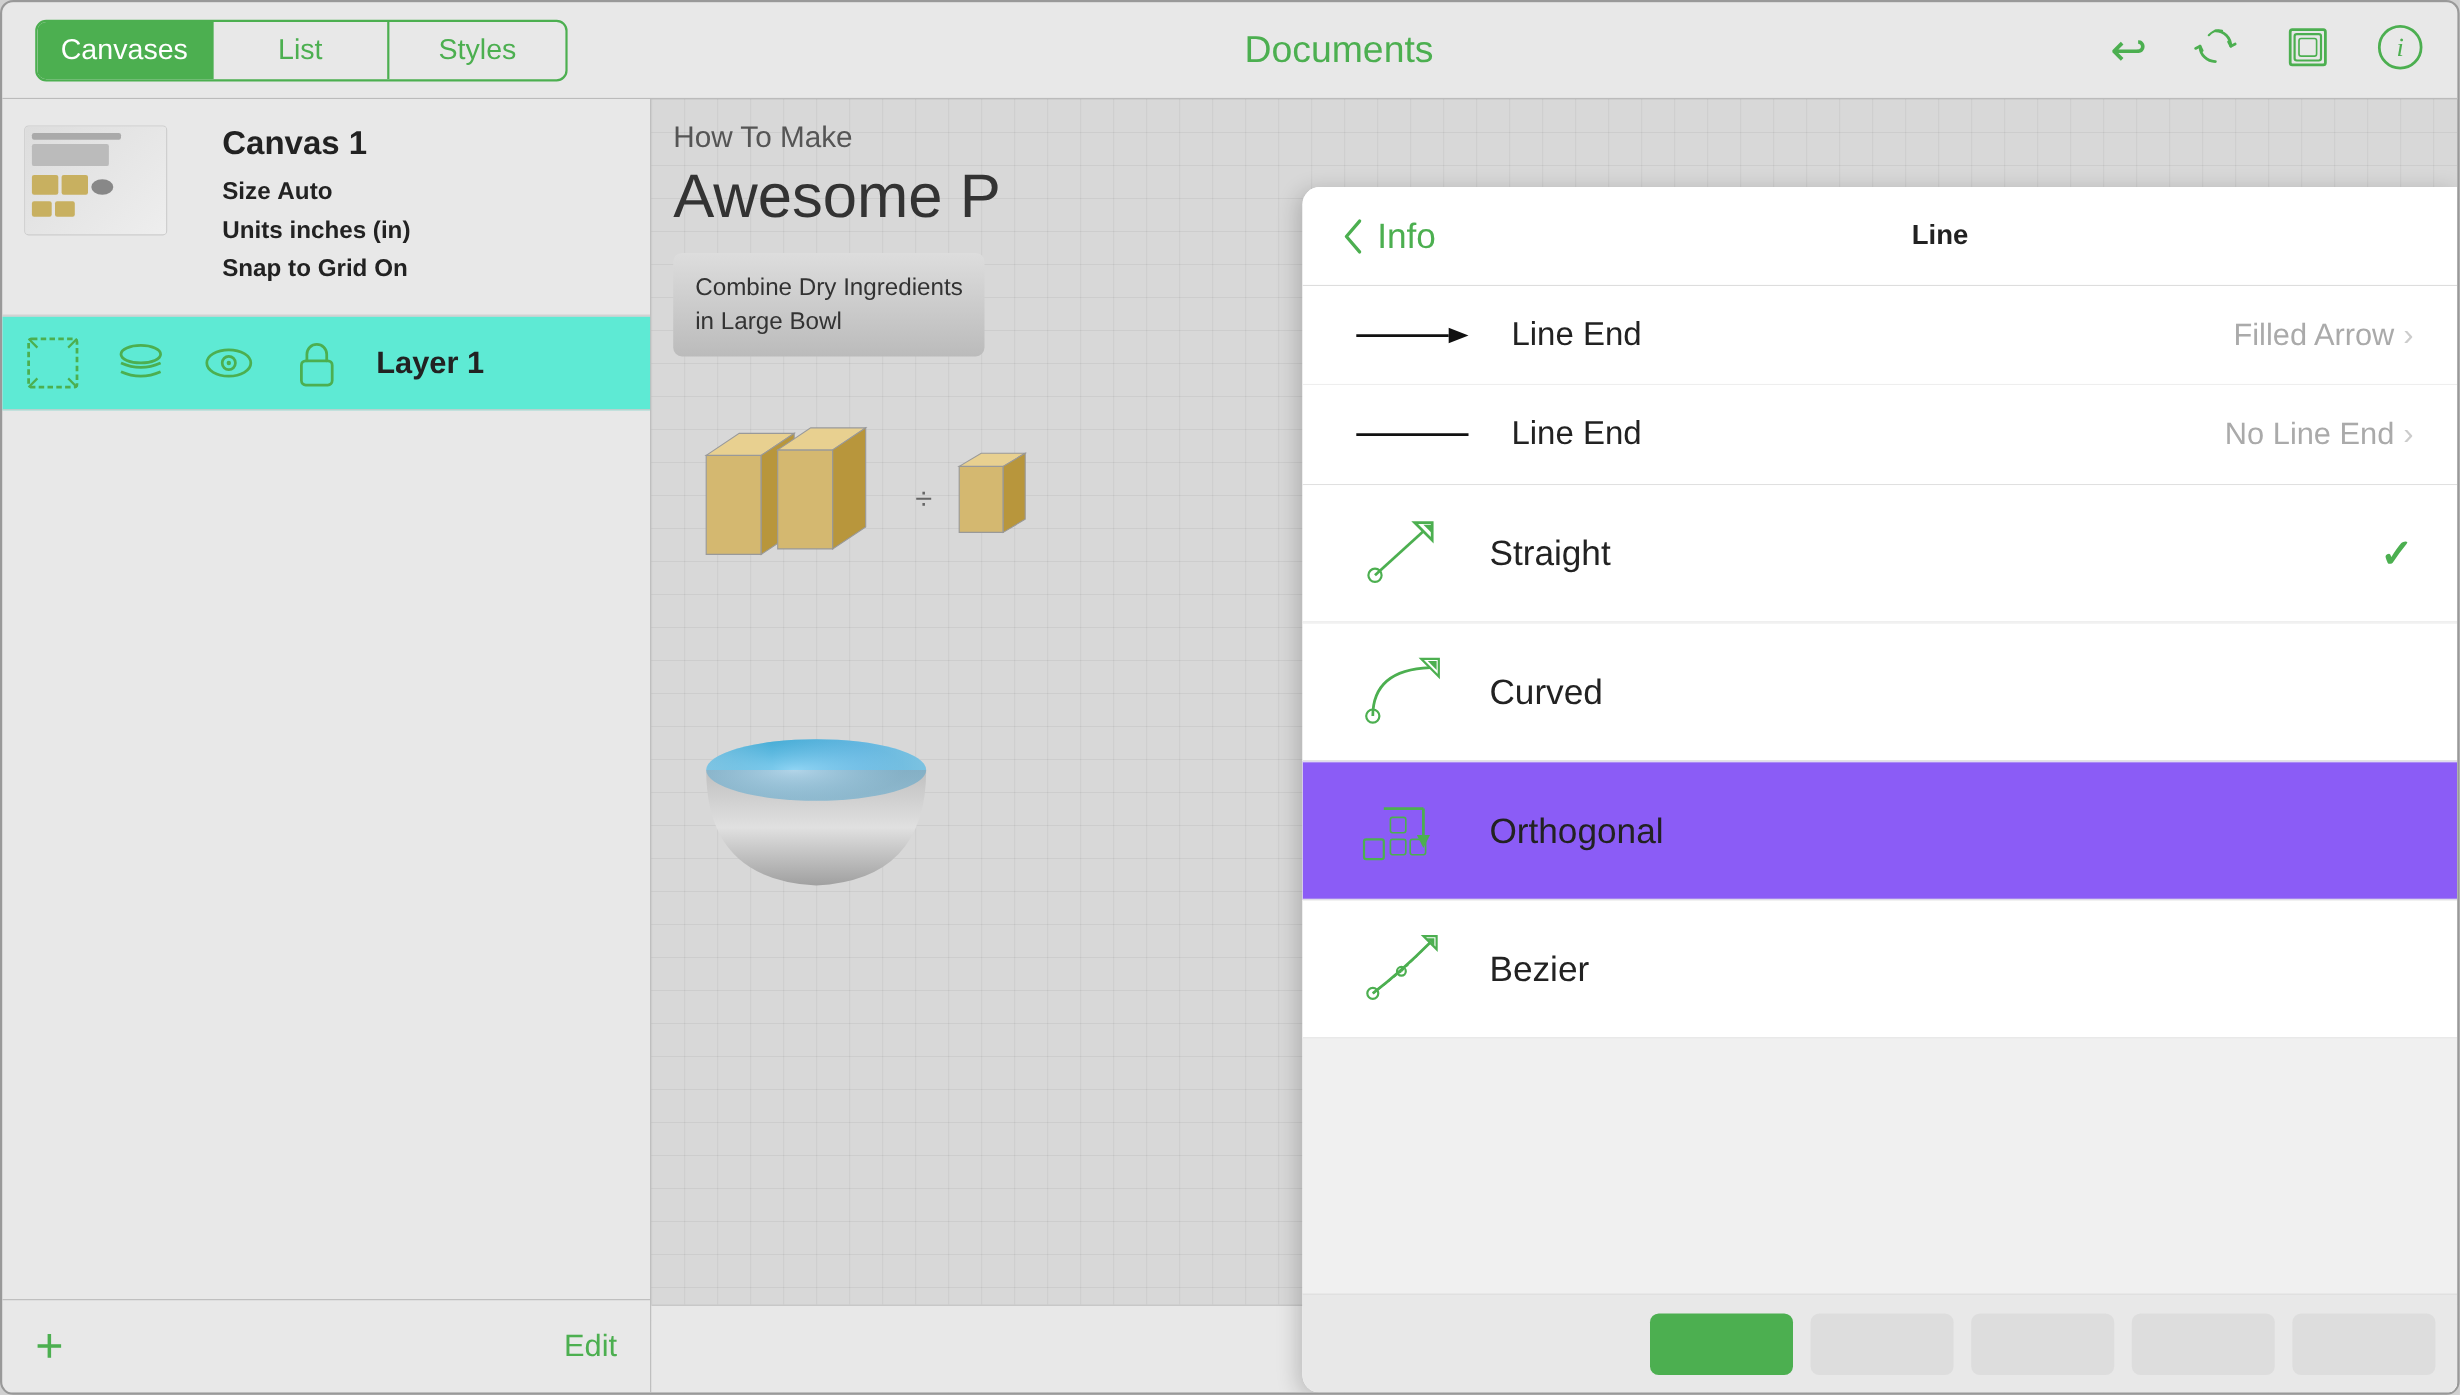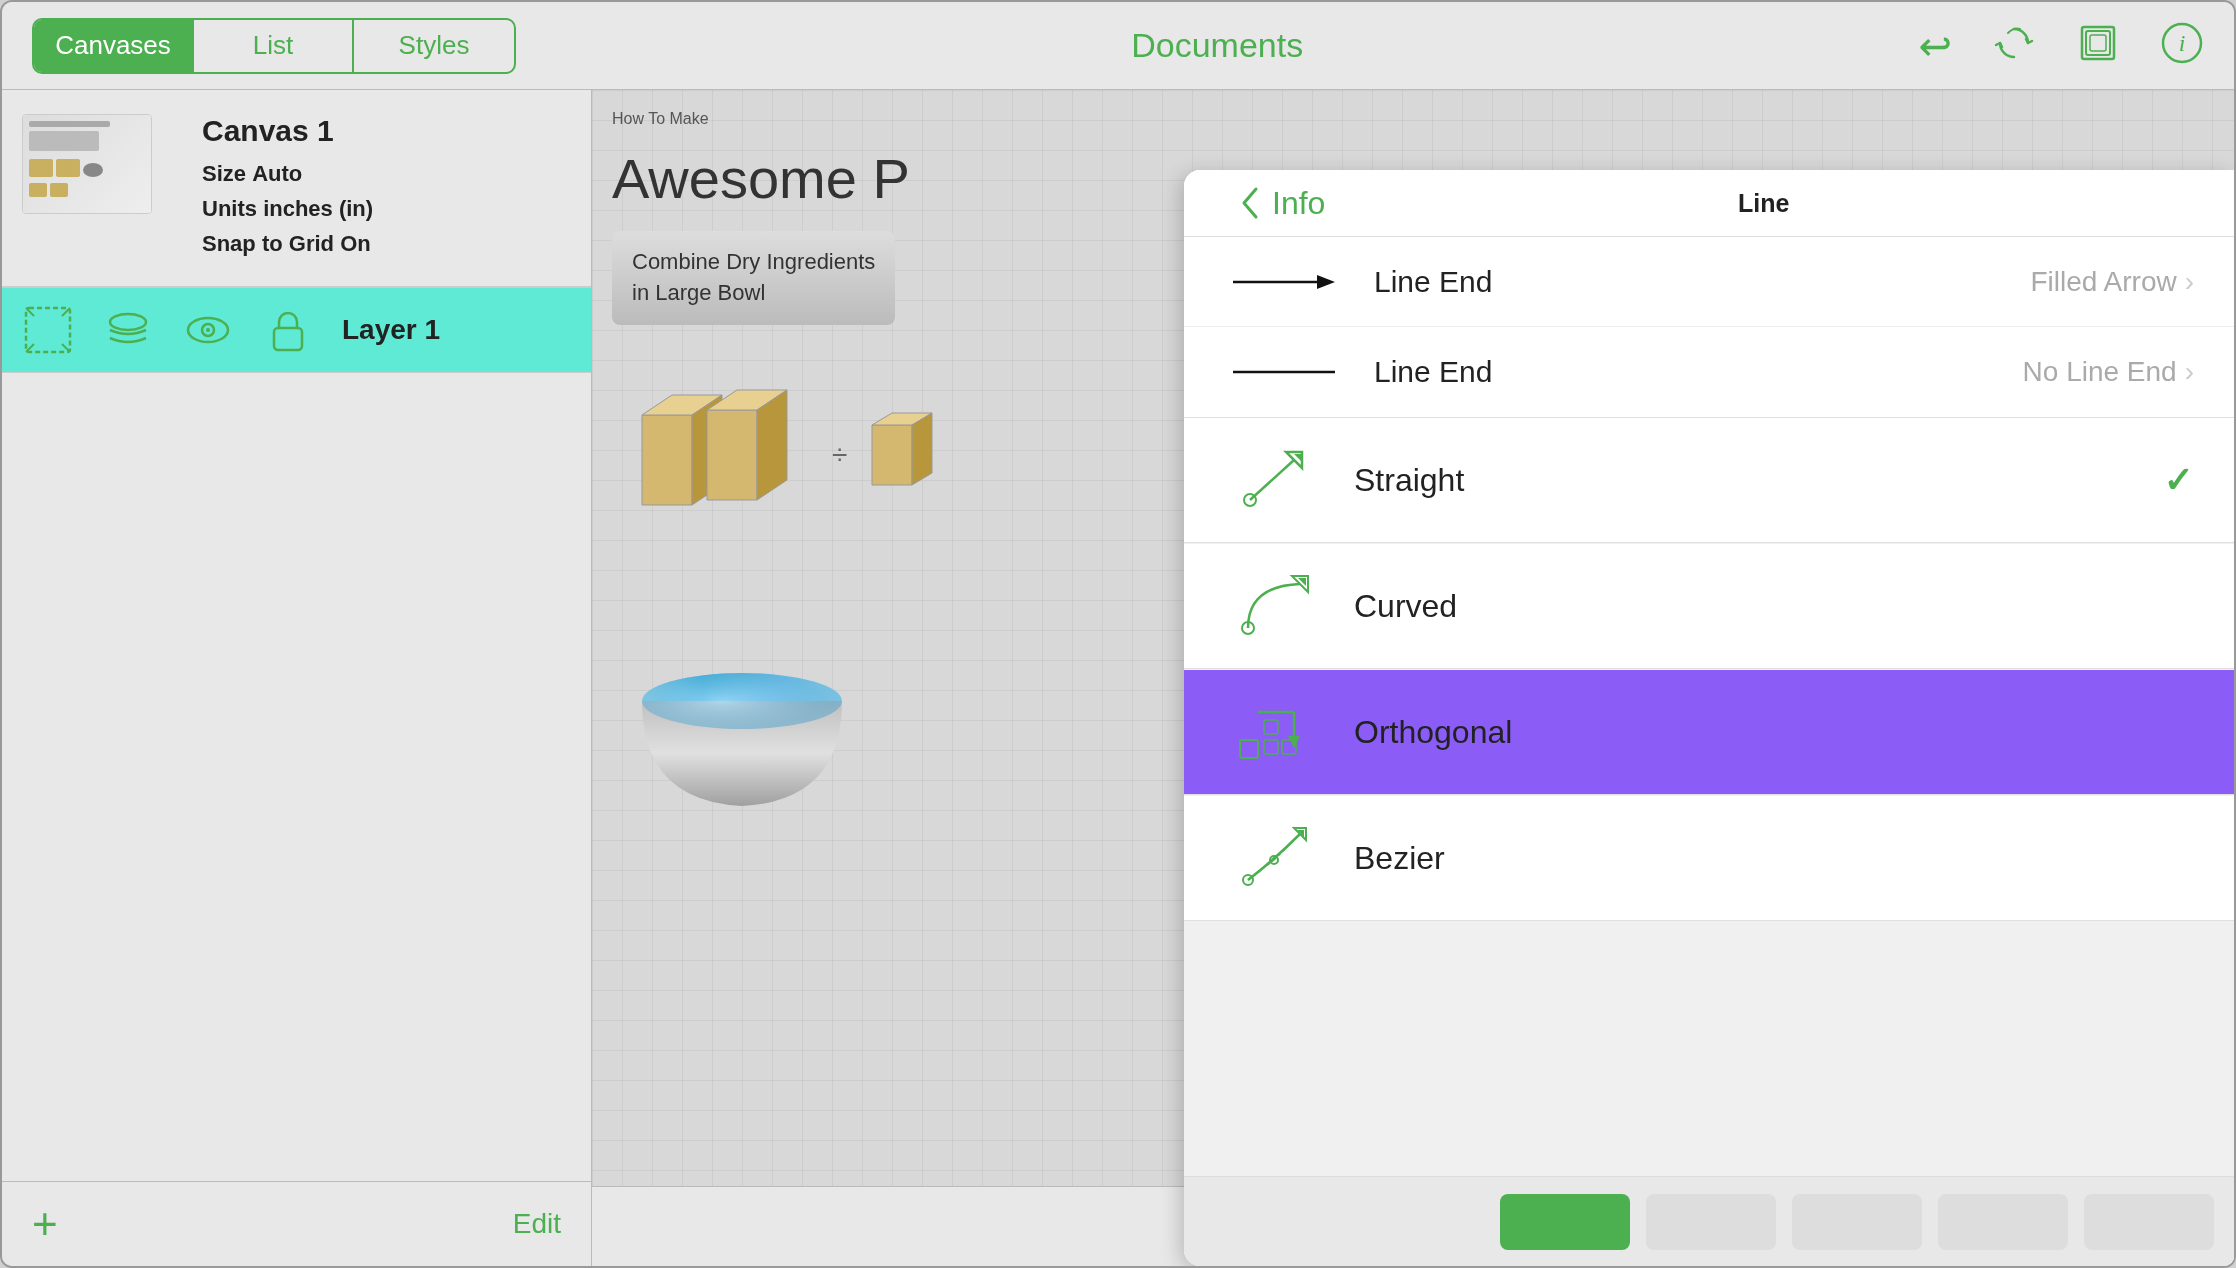--- a/index.html
+++ b/index.html
@@ -213,23 +213,23 @@
     
     .canvas-doc {
       position: absolute;
       top: 0;
       left: 0;
       right: 0;
       bottom: 80px;
       padding: 20px;
     }
     .doc-title-small {
-      font-size: 16px;
+      font-size: 27px;
       color: #555;
-      margin-bottom: 18px;
+      margin-bottom: 4px;
     }
     .doc-title-large {
       font-size: 56px;
       font-weight: 300;
       color: #333;
       margin-bottom: 20px;
     }
     .recipe-step-box {
       background: linear-gradient(to bottom, #ddd, #bbb);
       border-radius: 8px;
@@ -271,22 +271,22 @@
       border-radius: 16px 0 0 16px;
       box-shadow: -4px 4px 20px rgba(0,0,0,0.2);
       display: flex;
       flex-direction: column;
       overflow: hidden;
       bottom: 0;
     }
     .panel-header {
       display: flex;
       align-items: center;
-      padding: 0 52px;
-      height: 67px;
+      padding: 0 32px;
+      height: 90px;
       border-bottom: 1px solid #ddd;
       background: white;
       justify-content: center;
     }
     .back-btn {
       display: flex;
       align-items: center;
       gap: 8px;
       color: #4caf50;
       font-size: 32px;

